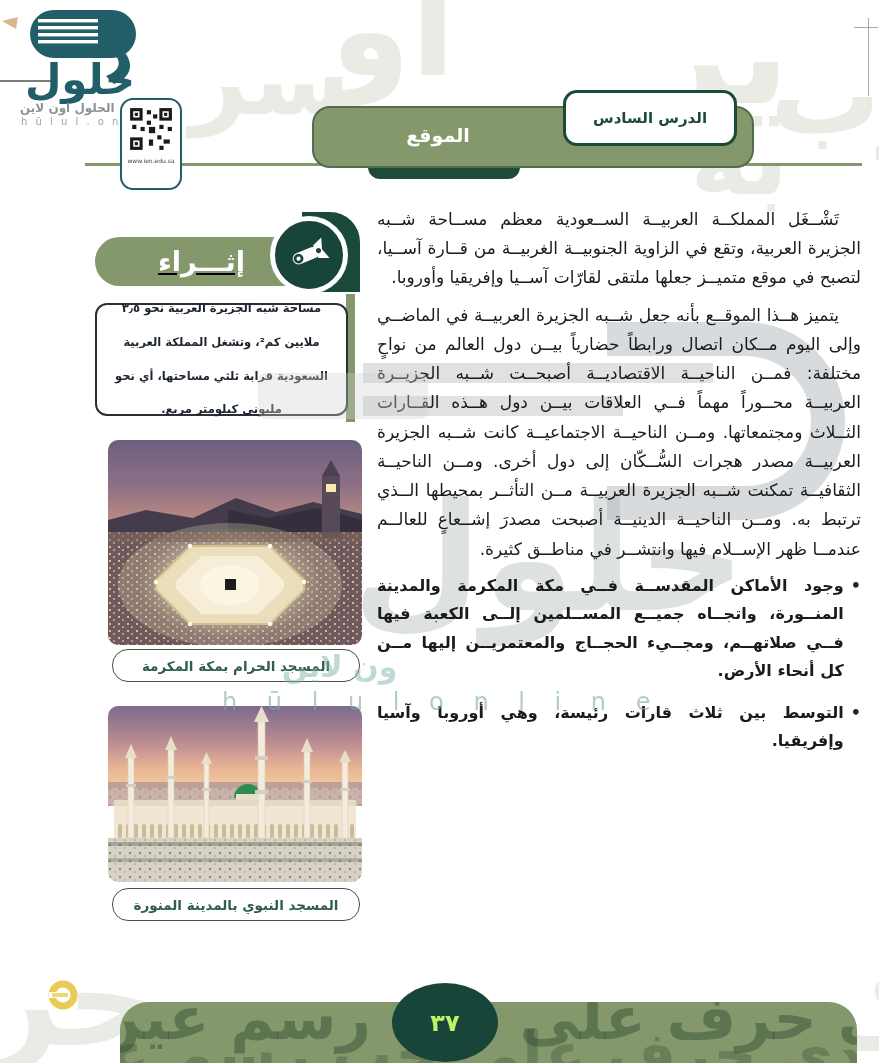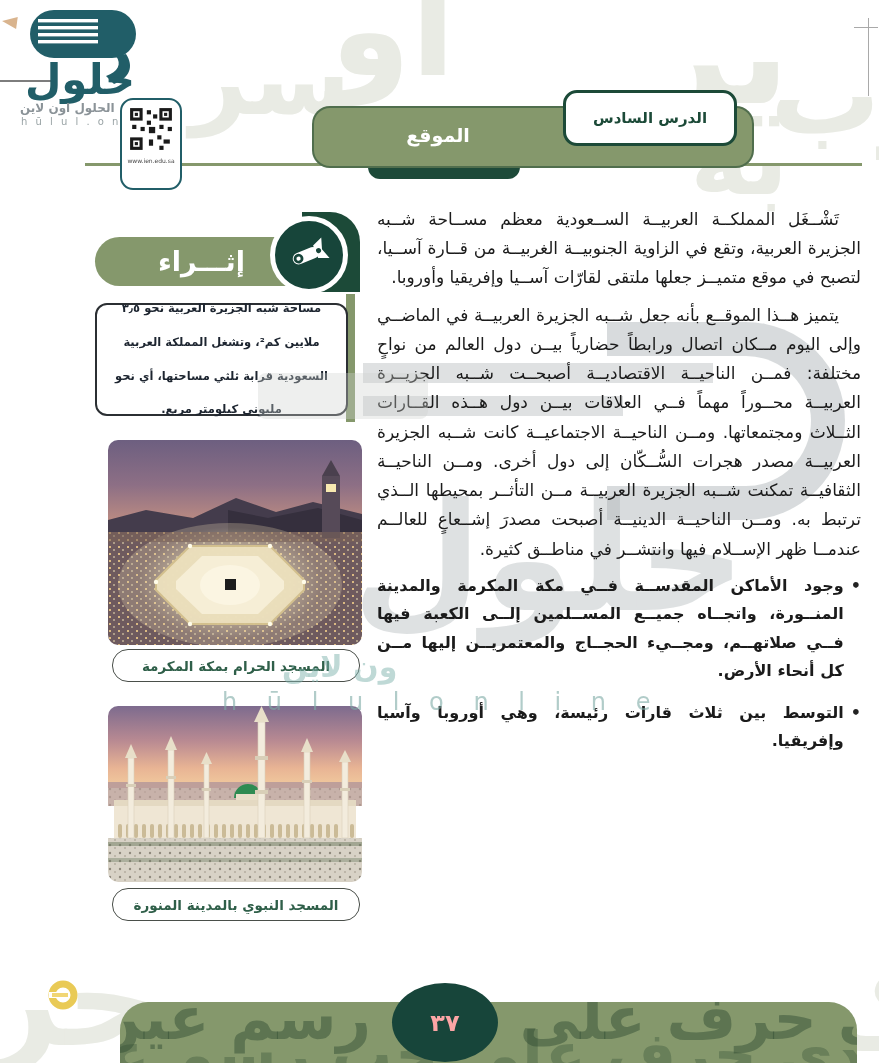--- a/index.html
+++ b/index.html
@@ -25,21 +25,21 @@
           border-radius:0 0 12px 12px;z-index:2;}
   .header-bar{position:absolute;left:312px;top:106px;width:438px;height:58px;background:#85986c;
           border:2px solid rgba(45,82,56,.6);border-radius:18px;z-index:3;}
   .header-title{position:absolute;left:312px;top:124px;width:252px;text-align:center;color:#fff;
           font-size:19px;font-weight:bold;z-index:4;direction:rtl;}
   .lesson-tab{position:absolute;left:563px;top:90px;width:168px;height:50px;background:#fff;
           border:3px solid #1c4a38;border-radius:14px;z-index:5;display:flex;align-items:center;justify-content:center;}
   .lesson-tab span{color:#1c4a38;font-size:15px;font-weight:bold;direction:rtl;}
   
   .enrich-banner{position:absolute;left:95px;top:237px;width:213px;height:49px;background:#85986c;
-          border-radius:26px 4px 4px 26px;z-index:3;display:flex;align-items:center;justify-content:center;}
+          border-radius:26px 4px 4px 26px;z-index:3;display:flex;align-items:center;justify-content:center;text-decoration:underline;}
   .enrich-banner span{color:#fff;font-size:27px;font-weight:bold;direction:rtl;}
   .enrich-square{position:absolute;left:302px;top:212px;width:58px;height:80px;background:#1c4a38;
           border-radius:0 30px 0 0;z-index:3;}
   .enrich-circle{position:absolute;left:270px;top:216px;width:78px;height:78px;background:#17453a;
           border:5px solid #fff;border-radius:50%;z-index:4;display:flex;align-items:center;justify-content:center;box-sizing:border-box;}
   .enrich-vline{position:absolute;left:346px;top:294px;width:9px;height:128px;background:#85986c;z-index:2;}
   .note-box{position:absolute;left:95px;top:303px;width:253px;height:113px;background:#fff;border:2px solid #2b2f33;
           border-radius:12px;z-index:3;display:flex;align-items:center;box-sizing:border-box;padding:4px 8px;}
   .note-box p{margin:0;width:100%;direction:rtl;text-align:center;font-size:11.5px;font-weight:bold;
           color:#1d2530;line-height:2.95;}
@@ -68,21 +68,21 @@
   .wm-latin{left:222px;top:688px;font-size:24px;letter-spacing:11px;color:rgba(125,170,165,.6);z-index:5;}
   .wm-ar-small{left:282px;top:649px;font-size:30px;font-weight:bold;color:rgba(127,179,174,.5);z-index:5;direction:rtl;}
   .wm-chip{left:258px;top:373px;width:170px;height:46px;background:rgba(205,210,205,.35);border-radius:8px;z-index:5;}
   
   .footer-banner{position:absolute;left:120px;top:1002px;width:737px;height:61px;background:#85986c;
           border-radius:28px 28px 0 0;overflow:hidden;z-index:3;}
   .footer-pattern{position:absolute;white-space:nowrap;font-weight:bold;color:rgba(44,74,48,.45);
           letter-spacing:6px;direction:rtl;line-height:1;}
   .page-oval{position:absolute;left:392px;top:983px;width:106px;height:79px;background:#17453a;border-radius:50%;
           z-index:4;display:flex;align-items:center;justify-content:center;}
-  .page-oval span{color:#fca5a5;font-size:24px;font-weight:bold;}
+  .page-oval span{color:#bef264;font-size:24px;font-weight:bold;}
   .gold-glyph{position:absolute;left:46px;top:980px;z-index:3;opacity:.9;}
 </style>
 </head>
 <body>
 
 <div class="page">
 
   <span class="bg-glyph" style="left:330px;top:-35px;font-size:130px;">او</span>
   <span class="bg-glyph" style="left:650px;top:-15px;font-size:140px;">ير</span>
   <span class="bg-glyph" style="left:770px;top:40px;font-size:110px;">وب</span>

